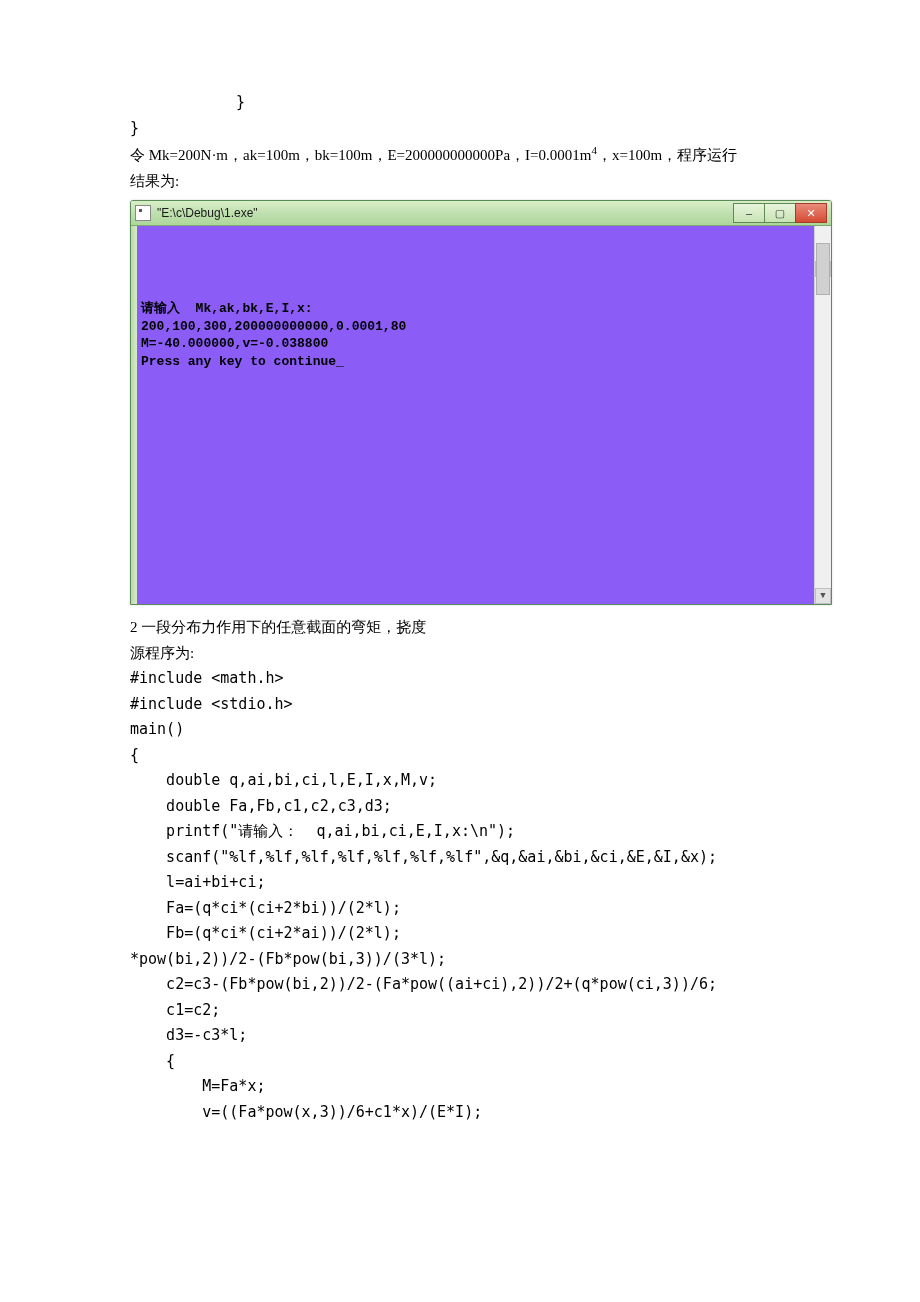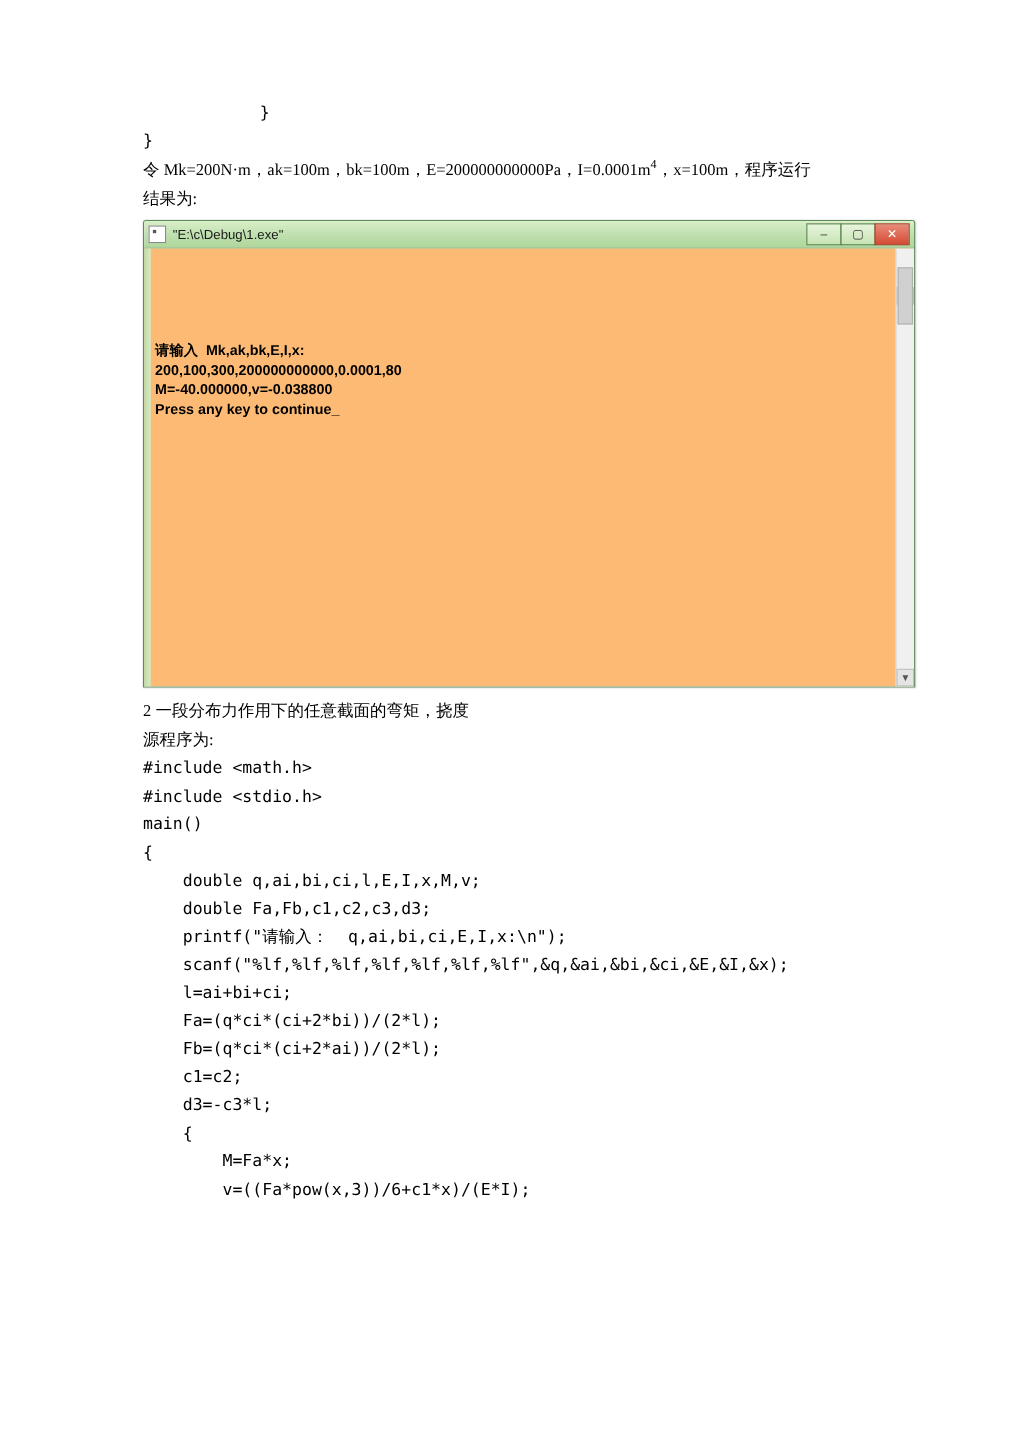--- a/index.html
+++ b/index.html
@@ -76,26 +76,26 @@
     color:#333;
     margin-left:-1px;
   }
   .win-btn.close {
     background: linear-gradient(to bottom, #e98b7b, #d54b34);
     border-color:#a83a28;
     color:#fff;
   }
   .console-body {
     height: 370px;
-    background: #fdba74;
+    background: #8b5cf6;
     position: relative;
-    font-family: Liberation Sans, sans-serif;
+    font-family: Liberation Mono, monospace;
     font-size: 13px;
     font-weight: bold;
-    padding: 14px 6px;
+    padding: 4px 6px;
     white-space: pre;
     line-height: 1.35;
   }
   .console-body .border-left{
     position:absolute; left:0; top:0; bottom:0; width:6px;
     background: linear-gradient(to right, #bcd9a8, #d5ecc5);
   }
   .console-body .content{
     position:relative;
     margin-left:4px;
@@ -166,19 +166,21 @@
   <div class="code-line">#include &lt;stdio.h&gt;</div>
   <div class="code-line">main()</div>
   <div class="code-line">{</div>
   <div class="code-line">    double q,ai,bi,ci,l,E,I,x,M,v;</div>
   <div class="code-line">    double Fa,Fb,c1,c2,c3,d3;</div>
   <div class="code-line">    printf("请输入：  q,ai,bi,ci,E,I,x:\n");</div>
   <div class="code-line">    scanf("%lf,%lf,%lf,%lf,%lf,%lf,%lf",&amp;q,&amp;ai,&amp;bi,&amp;ci,&amp;E,&amp;I,&amp;x);</div>
   <div class="code-line">    l=ai+bi+ci;</div>
   <div class="code-line">    Fa=(q*ci*(ci+2*bi))/(2*l);</div>
   <div class="code-line">    Fb=(q*ci*(ci+2*ai))/(2*l);</div>
+  <div class="code-line">*pow(bi,2))/2-(Fb*pow(bi,3))/(3*l);</div>
+  <div class="code-line">    c2=c3-(Fb*pow(bi,2))/2-(Fa*pow((ai+ci),2))/2+(q*pow(ci,3))/6;</div>
   <div class="code-line">    c1=c2;</div>
   <div class="code-line">    d3=-c3*l;</div>
   <div class="code-line">    {</div>
   <div class="code-line">        M=Fa*x;</div>
   <div class="code-line">        v=((Fa*pow(x,3))/6+c1*x)/(E*I);</div>
 
 </div>
 
 </body></html>

